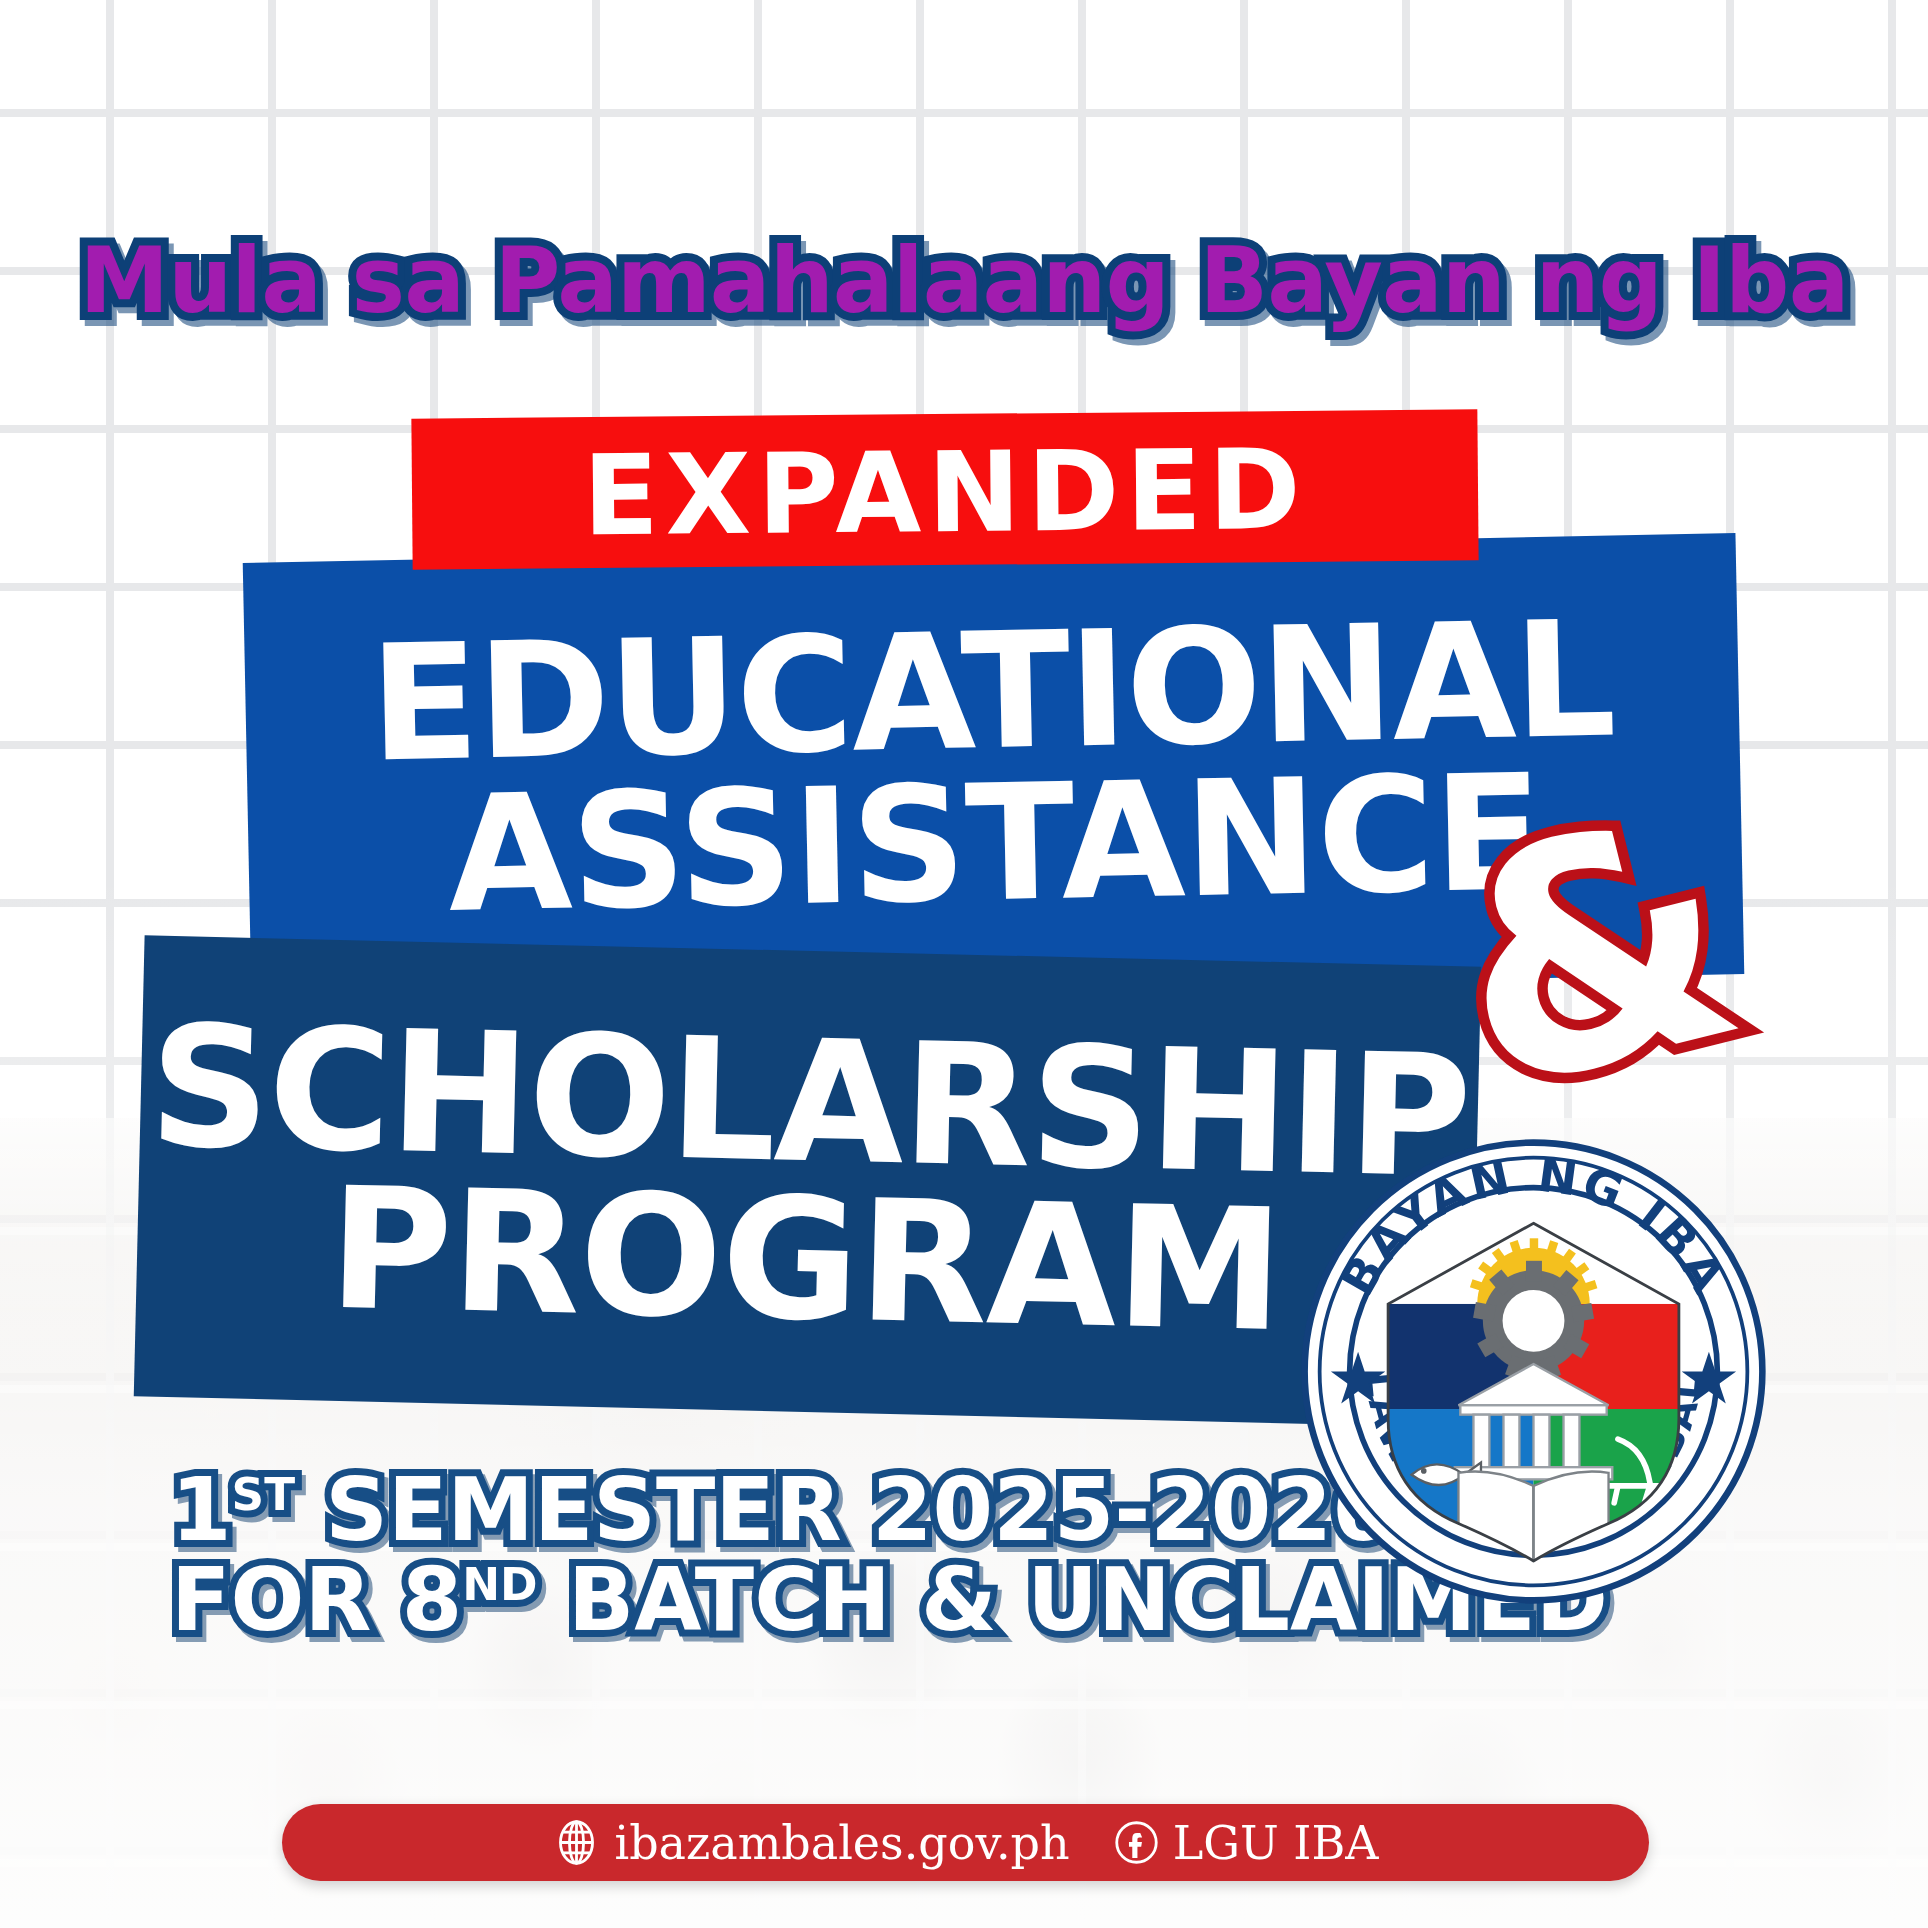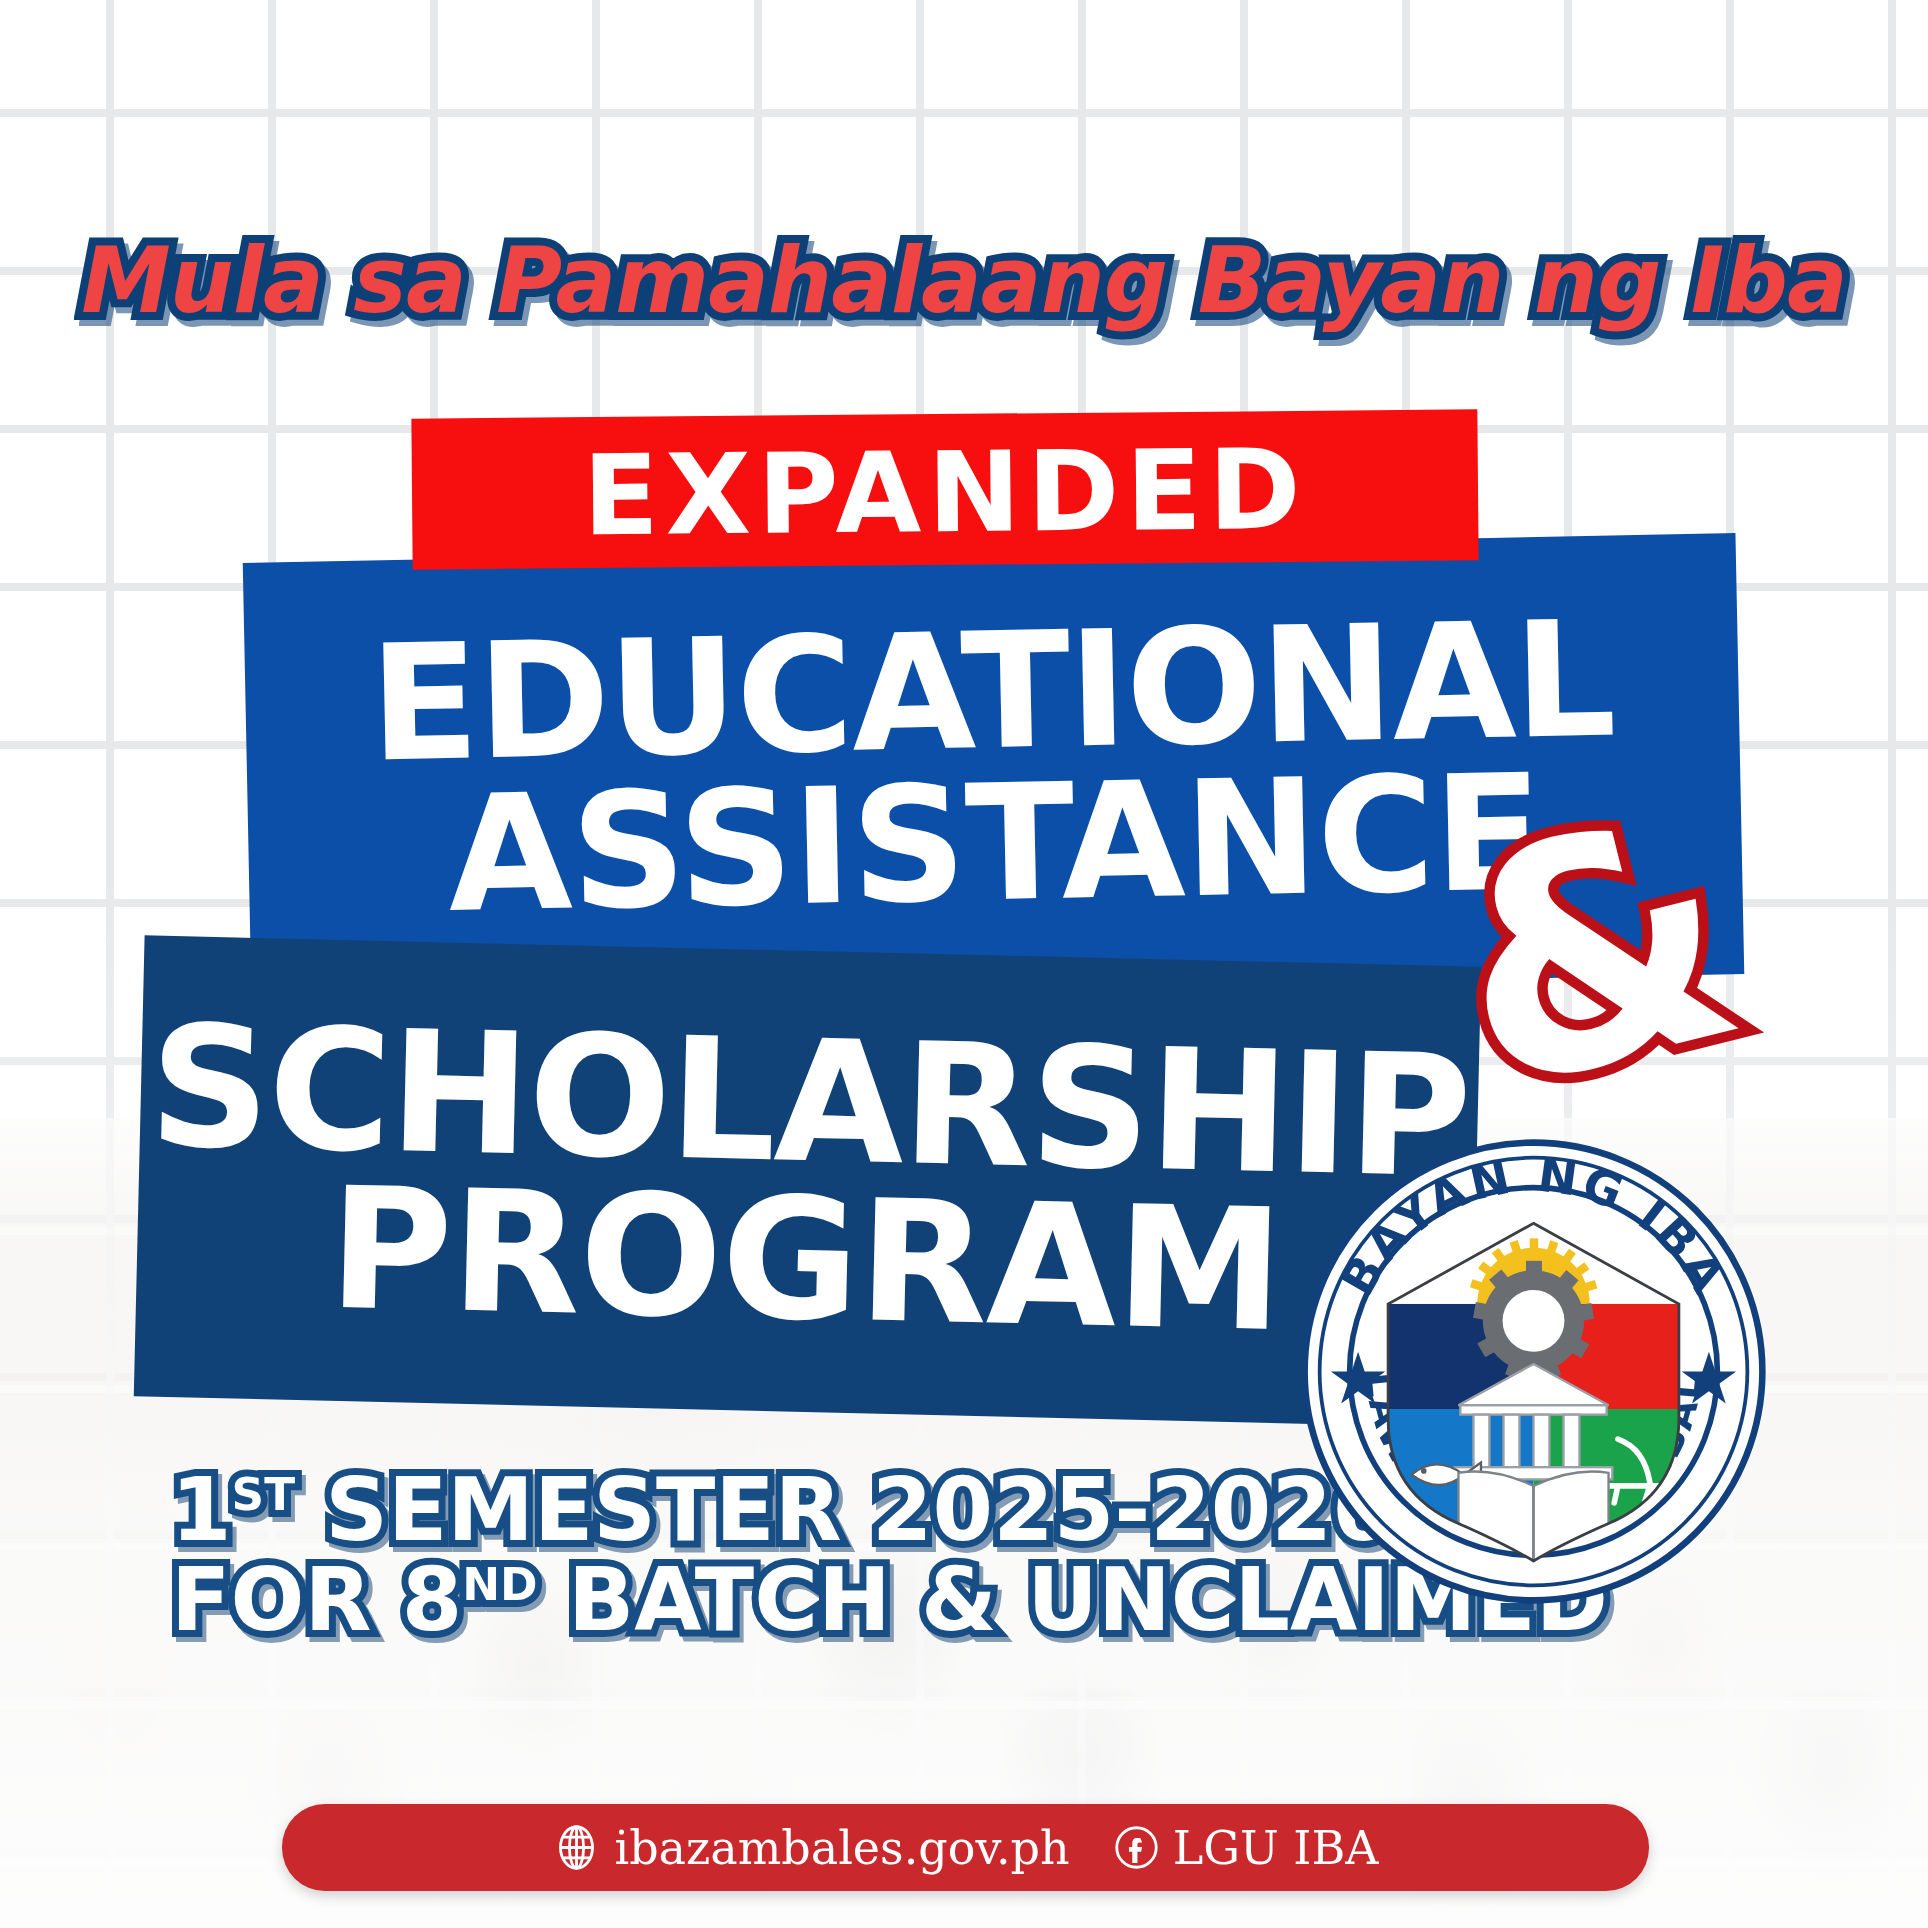--- a/index.html
+++ b/index.html
@@ -74,25 +74,24 @@
     position:absolute;inset:0;
     background-image:
       linear-gradient(to right, rgba(255,255,255,.45) 0px, rgba(255,255,255,.45) 8.5px, transparent 8.5px),
       linear-gradient(to bottom, rgba(255,255,255,.45) 0px, rgba(255,255,255,.45) 8.5px, transparent 8.5px);
     background-size:162px 158px;
     background-position:-56px -49px;
   }
 
   
   .outline-head{
-    color:#ef4444;
+    color:#a21caf;
     -webkit-text-stroke:16px #0d4077;
     paint-order:stroke fill;
     letter-spacing:-0.9px;
-    font-style:italic;
   }
   .outline-sub{
     color:#ffffff;
     -webkit-text-stroke:14px #174e86;
     paint-order:stroke fill;
   }
 
   
   .headline{
     position:absolute;
@@ -217,21 +216,21 @@
     position:absolute;
     left:1299px;top:1137px;
     width:469px;height:469px;
     z-index:34;
   }
 
   
   .footer-bar{
     position:absolute;
     left:282px;top:1804px;
-    width:1367px;height:87px;
+    width:1367px;height:77px;
     background:#c9282c;
     border-radius:43px;
     z-index:36;
     display:flex;align-items:center;justify-content:center;
     gap:43px;
     box-shadow:0 4.7px 13px rgba(0,0,0,.18);
   }
   .fitem{
     display:flex;align-items:center;gap:13px;
     color:#ffffff;

